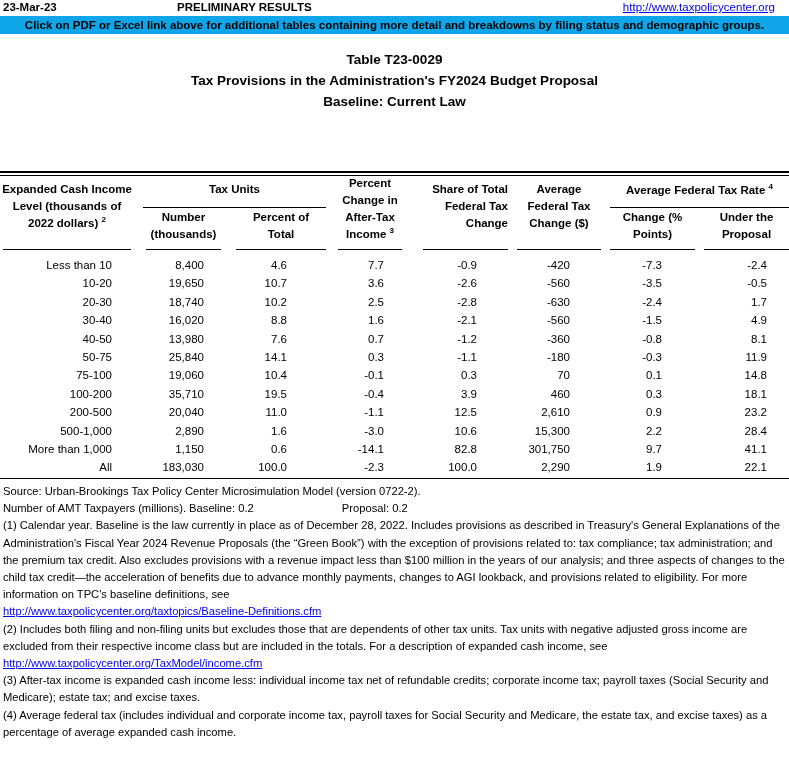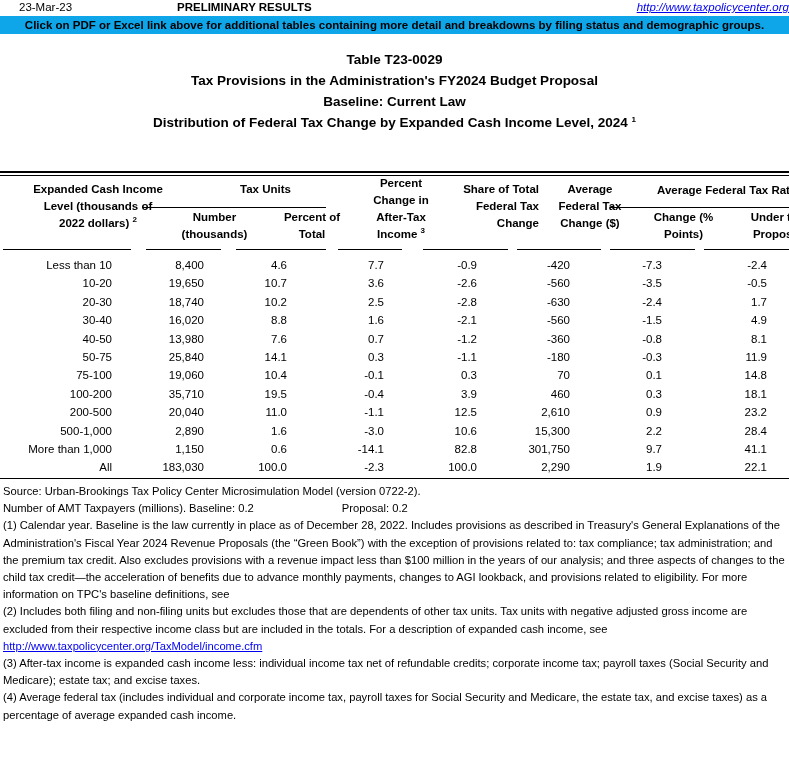--- a/index.html
+++ b/index.html
@@ -1,30 +1,30 @@
 <!DOCTYPE html>
 <html><head>
 <meta charset="utf-8">
 <style>
   html, body { margin: 0; padding: 0; background: #ffffff; }
   body { width: 789px; height: 770px; position: relative; overflow: hidden;
          font-family: "Liberation Sans", sans-serif; color: #000; }
   .topbar { position: absolute; left: 0; top: 0; width: 789px; height: 16px; font-size: 11.5px; }
-  .topbar .date { position: absolute; left: 19px; top: 1px; font-weight: normal; }
+  .topbar .date { position: absolute; left: 3px; top: 1px; font-weight: bold; }
   .topbar .prelim { position: absolute; left: 146px; top: 1px; font-weight: bold; padding-left: 31px; }
-  .topbar .url { position: absolute; right: 0; top: 1px; color: #0000ee; text-decoration: underline; font-size: 11.5px; font-style: italic; }
+  .topbar .url { position: absolute; right: 14px; top: 1px; color: #0000ee; text-decoration: underline; font-size: 11.5px; }
   .banner { position: absolute; left: 0; top: 16px; width: 789px; height: 18px; background: #0ea5e9;
             font-weight: bold; font-size: 11.5px; text-align: center; line-height: 18px; white-space: nowrap; }
   .titles { position: absolute; left: 0; top: 49px; width: 789px; text-align: center; font-weight: bold; font-size: 13.5px; }
   .titles div { height: 21px; line-height: 21px; }
   sup { font-size: 8px; vertical-align: super; line-height: 0; }
 
   .rule-dbl { position: absolute; left: 0; width: 789px; height: 5px;
               border-top: 2px solid #000; border-bottom: 1px solid #000; box-sizing: border-box; }
-  .hdr { position: absolute; font-size: 11.5px; font-weight: bold; text-align: center; line-height: 17px; padding-left: 31px; }
+  .hdr { position: absolute; font-size: 11.5px; font-weight: bold; text-align: center; line-height: 17px; }
   .ul { position: absolute; height: 0; border-top: 1px solid #000; }
 
   .rows { position: absolute; left: 0; top: 259px; width: 789px; font-size: 11.5px; }
   .row { position: relative; height: 18.4px; }
   .row span { position: absolute; top: 0; white-space: nowrap; }
   .c0 { right: 677px; font-weight: normal; }
   .c1 { right: 585px; }
   .c2 { right: 502px; }
   .c3 { right: 405px; }
   .c4 { right: 312px; }
@@ -45,21 +45,20 @@
   <span class="date">23-Mar-23</span>
   <span class="prelim">PRELIMINARY RESULTS</span>
   <a class="url">http://www.taxpolicycenter.org</a>
 </div>
 <div class="banner">Click on PDF or Excel link above for additional tables containing more detail and breakdowns by filing status and demographic groups.</div>
 
 <div class="titles">
   <div>Table T23-0029</div>
   <div>Tax Provisions in the Administration's FY2024 Budget Proposal</div>
   <div>Baseline: Current Law</div>
-  <div><span>Distribution of Federal Tax Change by Expanded Cash Income Level, 2024</span> <sup>1</sup></div>
 </div>
 
 <div class="rule-dbl" style="top:171px;"></div>
 
 <div class="hdr" style="left:0;width:134px;top:181px;">
   <div>Expanded Cash Income</div>
   <div>Level (thousands of</div>
   <div><span>2022 dollars)</span> <sup>2</sup></div>
 </div>
 <div class="ul" style="left:3px;width:128px;top:249px;"></div>
@@ -234,17 +233,18 @@
       <span class="c7">22.1</span>
     </div>
 </div>
 
 <div class="rule-single"></div>
 
 <div class="notes">
   <p>Source: Urban-Brookings Tax Policy Center Microsimulation Model (version 0722-2).</p>
   <p><span>Number of AMT Taxpayers (millions).  Baseline: 0.2</span><span class="amt-prop">Proposal: 0.2</span></p>
   <p>(1) Calendar year. Baseline is the law currently in place as of December 28, 2022. Includes provisions as described in Treasury's General Explanations of the Administration's Fiscal Year 2024 Revenue Proposals (the “Green Book”) with the exception of provisions related to: tax compliance; tax administration; and the premium tax credit. Also excludes provisions with a revenue impact less than $100 million in the years of our analysis; and three aspects of changes to the child tax credit—the acceleration of benefits due to advance monthly payments, changes to AGI lookback, and provisions related to eligibility. For more information on TPC's baseline definitions, see</p>
+  <p><a>http://www.taxpolicycenter.org/taxtopics/Baseline-Definitions.cfm</a></p>
   <p>(2) Includes both filing and non-filing units but excludes those that are dependents of other tax units. Tax units with negative adjusted gross income are excluded from their respective income class but are included in the totals. For a description of expanded cash income, see</p>
   <p><a>http://www.taxpolicycenter.org/TaxModel/income.cfm</a></p>
   <p>(3) After-tax income is expanded cash income less: individual income tax net of refundable credits; corporate income tax; payroll taxes (Social Security and Medicare); estate tax; and excise taxes.</p>
   <p>(4) Average federal tax (includes individual and corporate income tax, payroll taxes for Social Security and Medicare, the estate tax, and excise taxes) as a percentage of average expanded cash income.</p>
 </div>
 
 </body></html>

